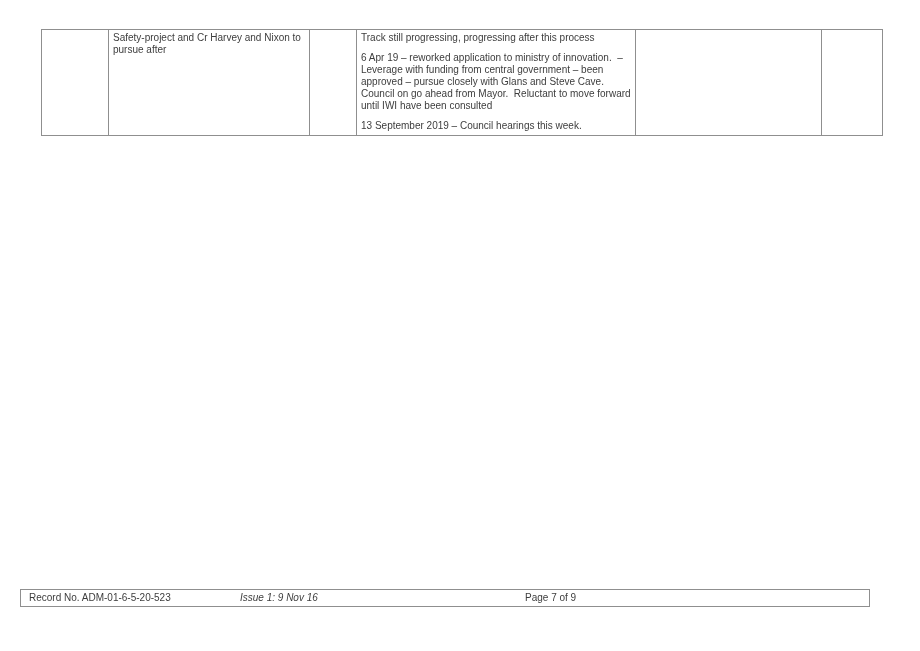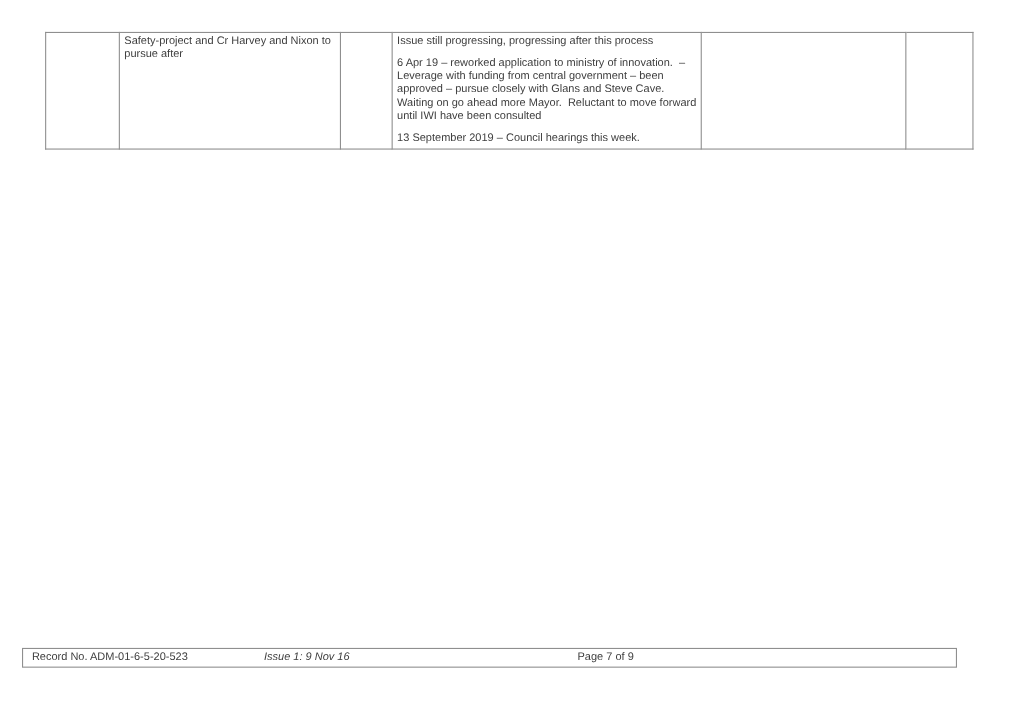--- a/index.html
+++ b/index.html
@@ -71,27 +71,27 @@
     <td></td>
     <td>
       <div class="para">
         <div class="line">Safety-project and Cr Harvey and Nixon to</div>
         <div class="line">pursue after</div>
       </div>
     </td>
     <td></td>
     <td>
       <div class="para">
-        <div class="line">Issue still progressing, progressing after this process</div>
+        <div class="line">Track still progressing, progressing after this process</div>
       </div>
       <div class="para">
         <div class="line">6 Apr 19 – reworked application to ministry of innovation.  –</div>
         <div class="line">Leverage with funding from central government – been</div>
         <div class="line">approved – pursue closely with Glans and Steve Cave.</div>
-        <div class="line">Waiting on go ahead more Mayor.  Reluctant to move forward</div>
+        <div class="line">Council on go ahead from Mayor.  Reluctant to move forward</div>
         <div class="line">until IWI have been consulted</div>
       </div>
       <div class="para">
         <div class="line">13 September 2019 – Council hearings this week.</div>
       </div>
     </td>
     <td></td>
     <td></td>
   </tr>
 </tbody>

